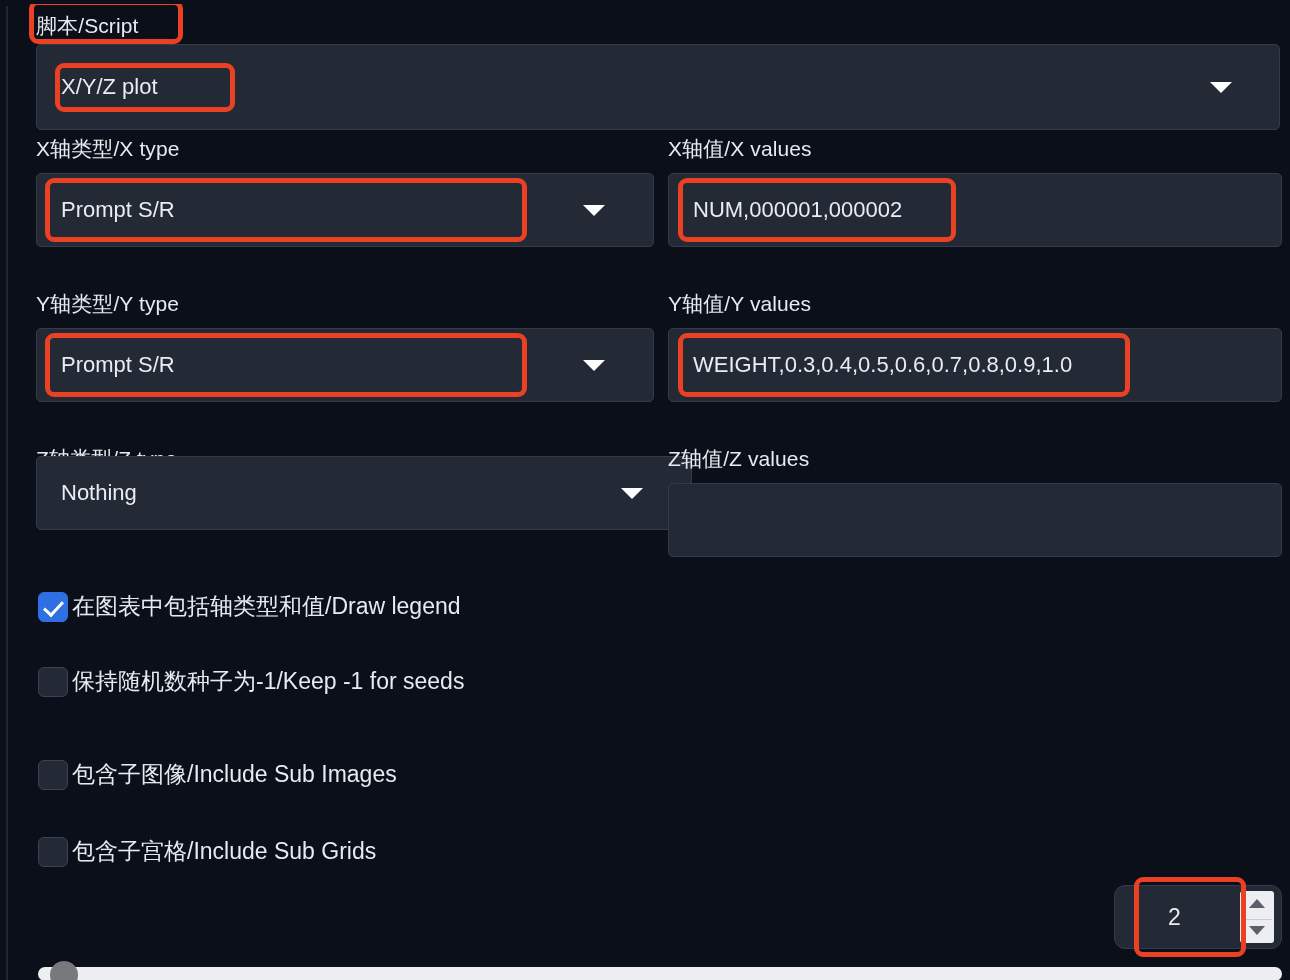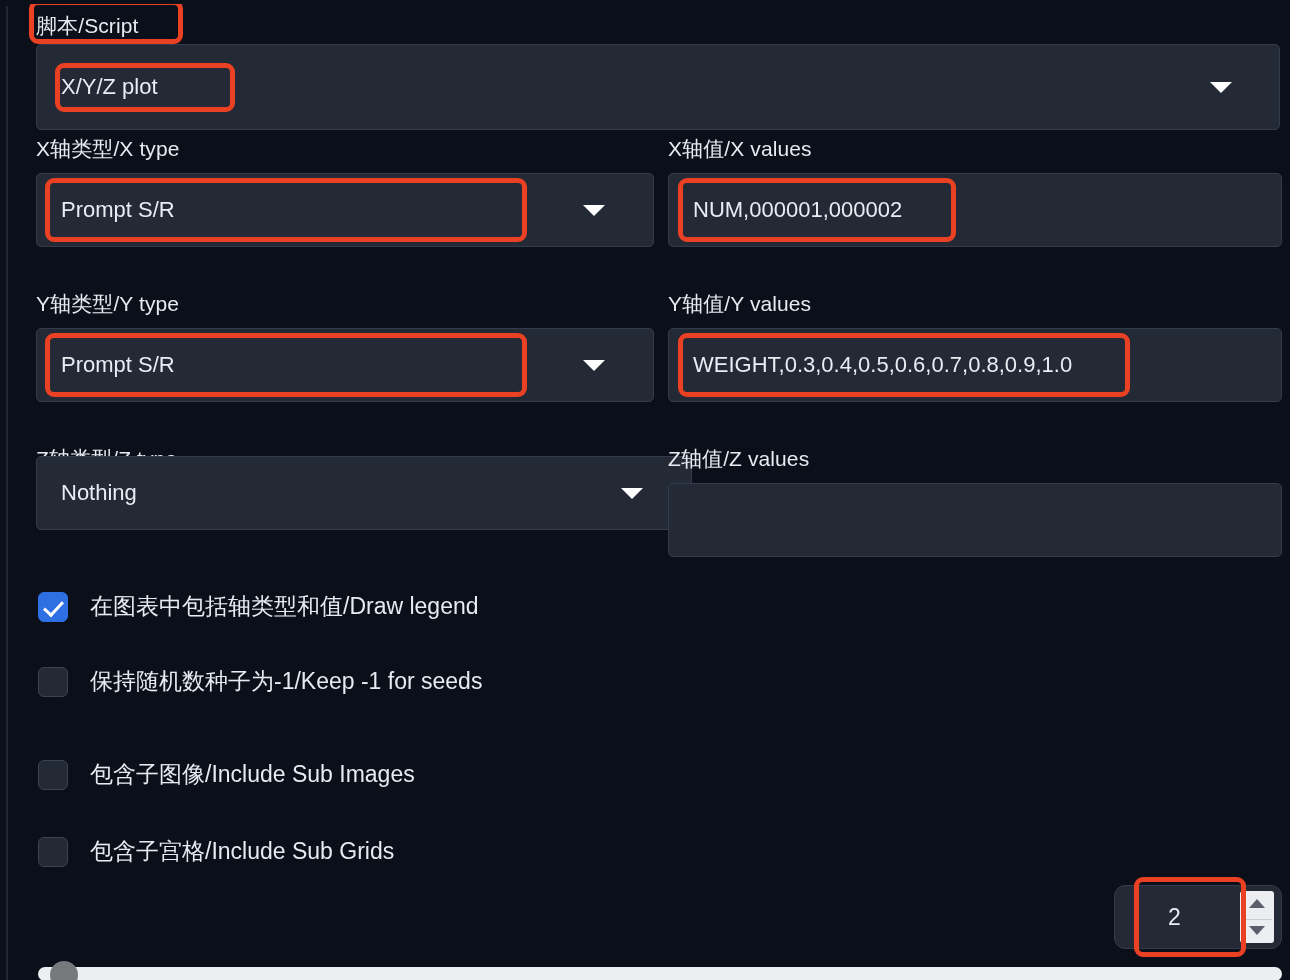--- a/index.html
+++ b/index.html
@@ -86,21 +86,20 @@
 
   #zvalues-label    { position: absolute; left: 658px; top: 439px; }
   #zvalues-input    { position: absolute; left: 658px; top: 475px; width: 614px; height: 74px; }
 
   
   .cbrow {
     position: absolute;
     left: 26px;
     display: flex;
     align-items: center;
-    gap: 18px;
   }
   .cbox {
     width: 30px; height: 30px;
     border-radius: 6px;
     background: #242936;
     border: 1px solid #3a4254;
     flex: none;
     position: relative;
   }
   .cbox.checked {

